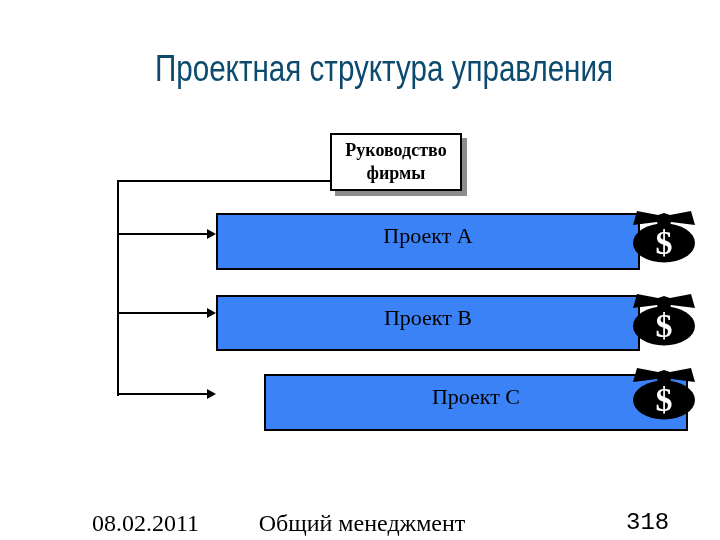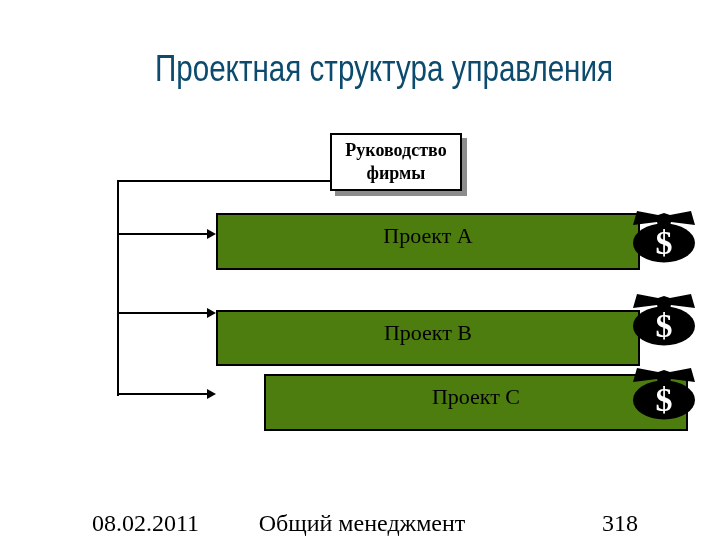--- a/index.html
+++ b/index.html
@@ -66,29 +66,29 @@
     font-size: 18px;
     line-height: 23px;
     padding: 2px 8px;
   }
 
   
   .proj-box {
     position: absolute;
     left: 216px;
     width: 424px;
-    background: #4d7c0f;
+    background: #3b82f6;
     border: 2px solid #000;
     text-align: center;
     font-size: 22px;
     line-height: 26px;
     padding-top: 8px;
   }
   .proj-a { top: 213px; height: 57px; }
-  .proj-b { top: 310px; height: 56px; }
+  .proj-b { top: 295px; height: 56px; }
   .proj-c { top: 374px; height: 57px; margin-left: 48px; }
 
   
   .bag { position: absolute; left: 632px; width: 64px; height: 53px; }
   .bag-a { top: 210px; }
   .bag-b { top: 293px; }
   .bag-c { top: 367px; }
   .bag svg { display: block; }
   .bag text {
     font-family: "Liberation Serif", serif;
@@ -110,21 +110,21 @@
   
   .footer-item {
     position: absolute;
     top: 509px;
     font-size: 24px;
     line-height: 28px;
     white-space: nowrap;
   }
   .footer-date   { left: 92px; text-align: center; }
   .footer-course { left: 362px; transform: translateX(-50%); }
-  .footer-page   { left: 602px; }
+  .footer-page   { left: 626px; font-family: Liberation Mono, monospace; }
 </style>
 </head>
 <body>
 
 <div class="slide">
 
   <div class="title">
     <span class="squeeze">Проектная структура управления</span>
   </div>
 

